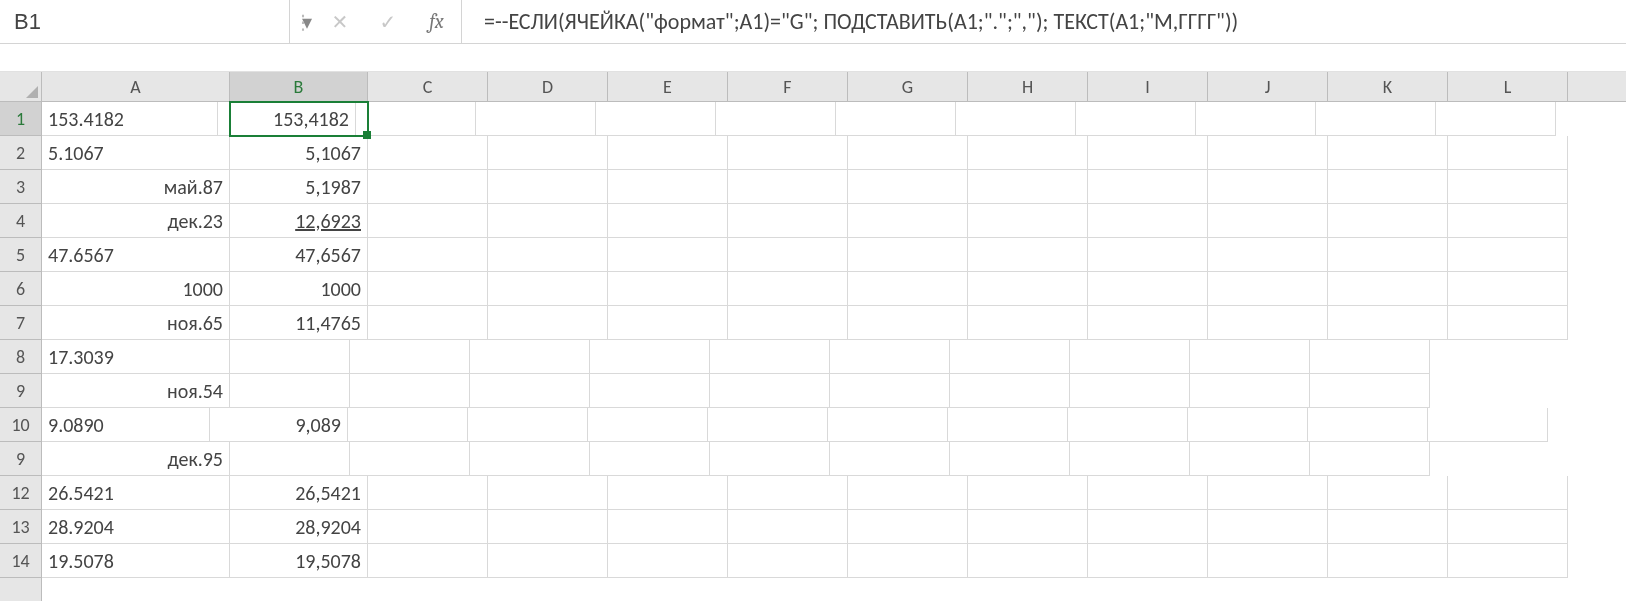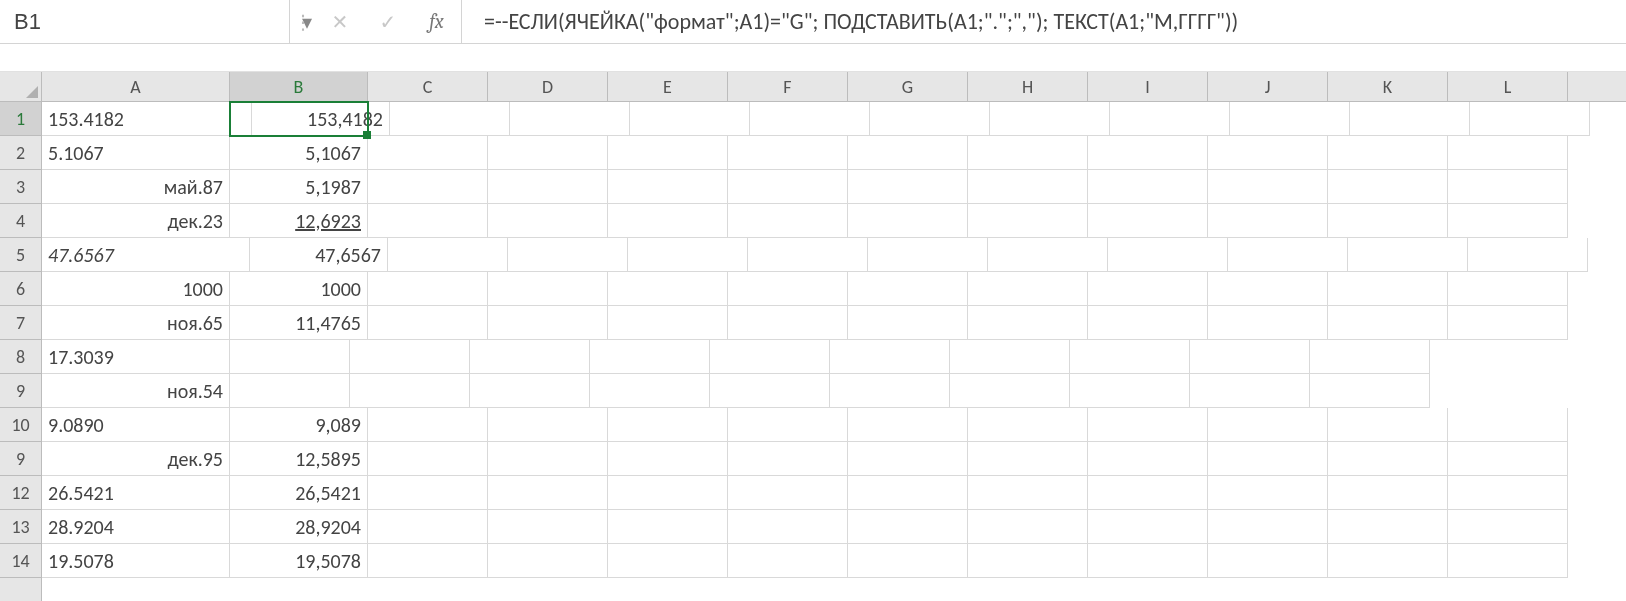--- a/index.html
+++ b/index.html
@@ -219,21 +219,21 @@
       <div class="row-h">8</div>
       <div class="row-h">9</div>
       <div class="row-h">10</div>
       <div class="row-h">9</div>
       <div class="row-h">12</div>
       <div class="row-h">13</div>
       <div class="row-h">14</div>
     </div>
   <div class="cells" id="cells">
       <div class="row">
-        <div class="cell left" style="width: 210px;">153.4182</div>
+        <div class="cell left" style="width: 176px;">153.4182</div>
         <div class="cell right" style="width: 138px;">153,4182</div>
         <div class="cell left" style="width: 120px;"></div>
         <div class="cell left" style="width: 120px;"></div>
         <div class="cell left" style="width: 120px;"></div>
         <div class="cell left" style="width: 120px;"></div>
         <div class="cell left" style="width: 120px;"></div>
         <div class="cell left" style="width: 120px;"></div>
         <div class="cell left" style="width: 120px;"></div>
         <div class="cell left" style="width: 120px;"></div>
         <div class="cell left" style="width: 120px;"></div>
@@ -275,21 +275,21 @@
         <div class="cell left" style="width: 120px;"></div>
         <div class="cell left" style="width: 120px;"></div>
         <div class="cell left" style="width: 120px;"></div>
         <div class="cell left" style="width: 120px;"></div>
         <div class="cell left" style="width: 120px;"></div>
         <div class="cell left" style="width: 120px;"></div>
         <div class="cell left" style="width: 120px;"></div>
         <div class="cell left" style="width: 120px;"></div>
       </div>
       <div class="row">
-        <div class="cell left" style="width: 208px; font-style: italic;">47.6567</div>
+        <div class="cell left" style="width: 188px;">47.6567</div>
         <div class="cell right" style="width: 138px;">47,6567</div>
         <div class="cell left" style="width: 120px;"></div>
         <div class="cell left" style="width: 120px;"></div>
         <div class="cell left" style="width: 120px;"></div>
         <div class="cell left" style="width: 120px;"></div>
         <div class="cell left" style="width: 120px;"></div>
         <div class="cell left" style="width: 120px;"></div>
         <div class="cell left" style="width: 120px;"></div>
         <div class="cell left" style="width: 120px;"></div>
         <div class="cell left" style="width: 120px;"></div>
@@ -343,36 +343,35 @@
         <div class="cell left" style="width: 120px;"></div>
         <div class="cell left" style="width: 120px;"></div>
         <div class="cell left" style="width: 120px;"></div>
         <div class="cell left" style="width: 120px;"></div>
         <div class="cell left" style="width: 120px;"></div>
         <div class="cell left" style="width: 120px;"></div>
         <div class="cell left" style="width: 120px;"></div>
         <div class="cell left" style="width: 120px;"></div>
       </div>
       <div class="row">
-        <div class="cell left" style="width: 188px;">9.0890</div>
+        <div class="cell left" style="width: 168px;">9.0890</div>
         <div class="cell right" style="width: 138px;">9,089</div>
         <div class="cell left" style="width: 120px;"></div>
         <div class="cell left" style="width: 120px;"></div>
         <div class="cell left" style="width: 120px;"></div>
         <div class="cell left" style="width: 120px;"></div>
         <div class="cell left" style="width: 120px;"></div>
         <div class="cell left" style="width: 120px;"></div>
         <div class="cell left" style="width: 120px;"></div>
         <div class="cell left" style="width: 120px;"></div>
         <div class="cell left" style="width: 120px;"></div>
         <div class="cell left" style="width: 120px;"></div>
       </div>
       <div class="row">
         <div class="cell right" style="width: 188px;">дек.95</div>
-        <div class="cell right" style="width: 138px;">12,5895</div>
         <div class="cell left" style="width: 120px;"></div>
         <div class="cell left" style="width: 120px;"></div>
         <div class="cell left" style="width: 120px;"></div>
         <div class="cell left" style="width: 120px;"></div>
         <div class="cell left" style="width: 120px;"></div>
         <div class="cell left" style="width: 120px;"></div>
         <div class="cell left" style="width: 120px;"></div>
         <div class="cell left" style="width: 120px;"></div>
         <div class="cell left" style="width: 120px;"></div>
         <div class="cell left" style="width: 120px;"></div>

